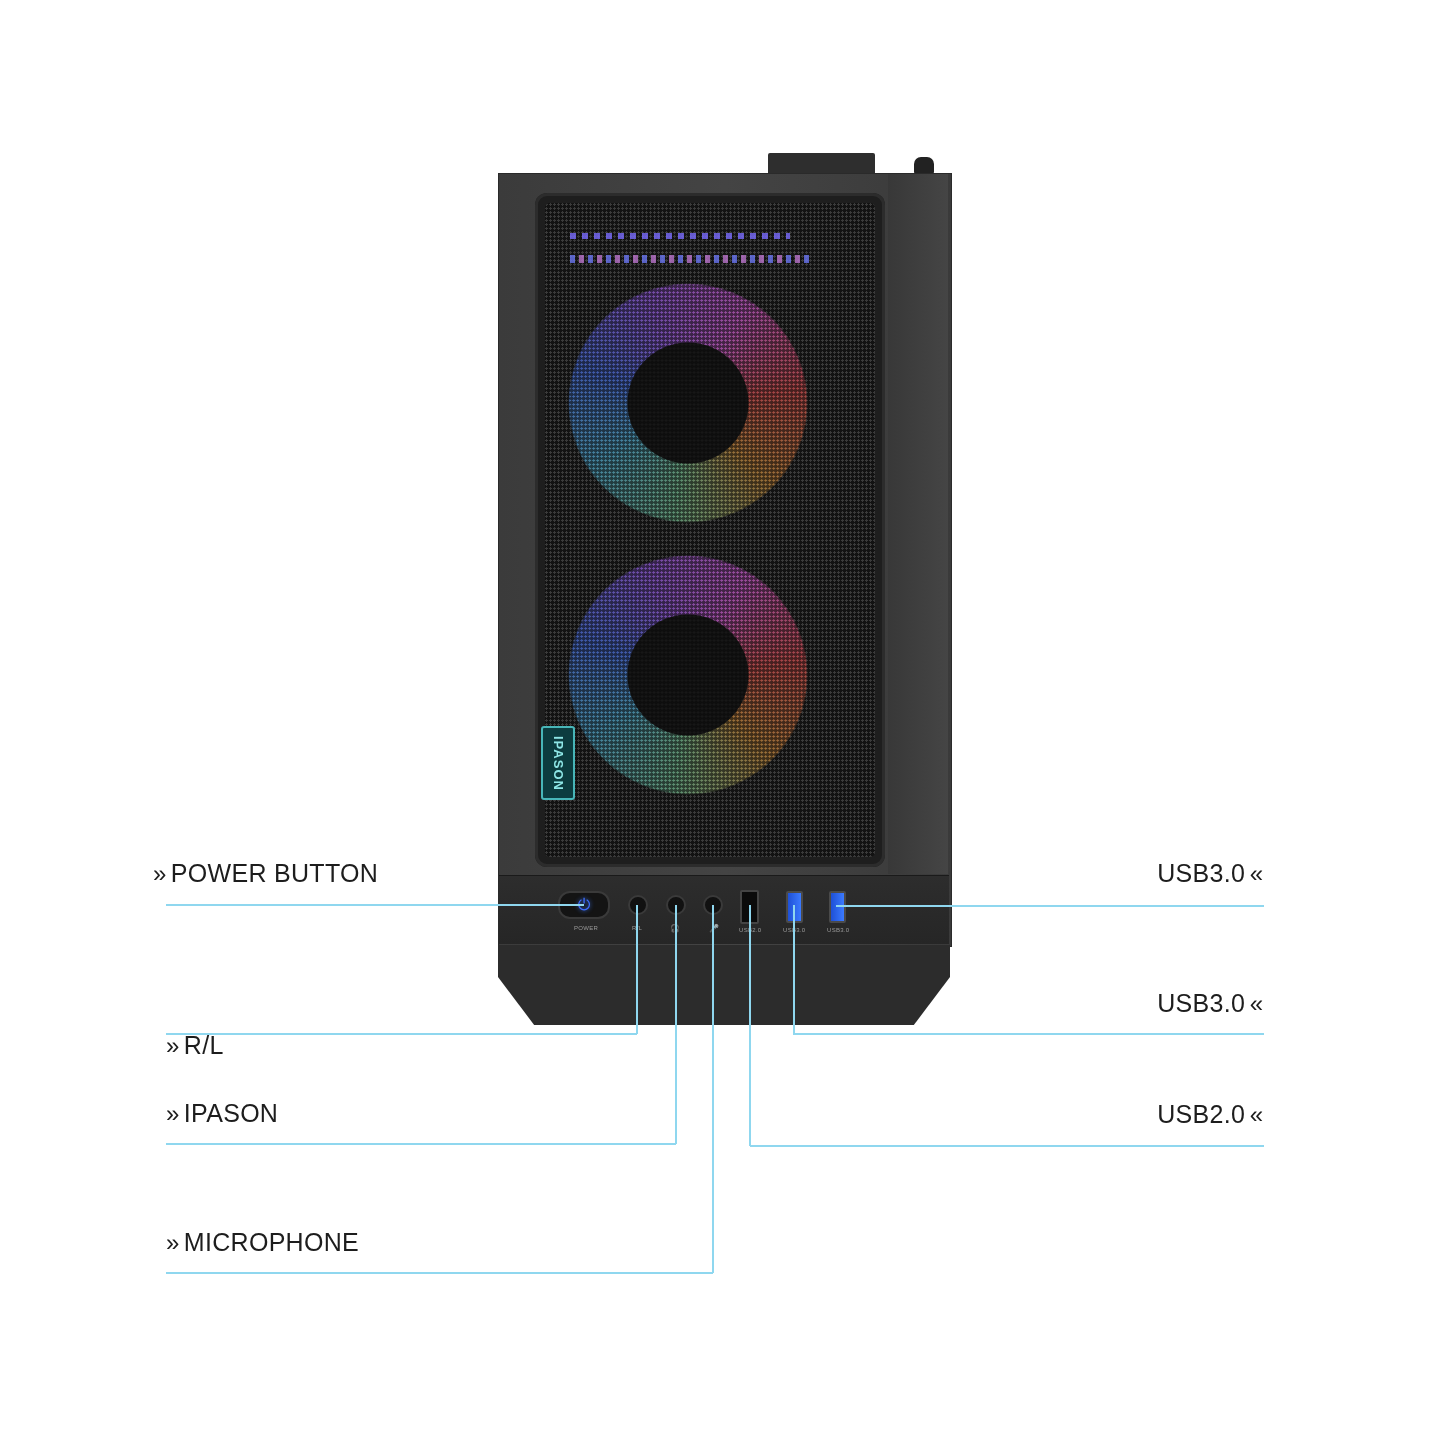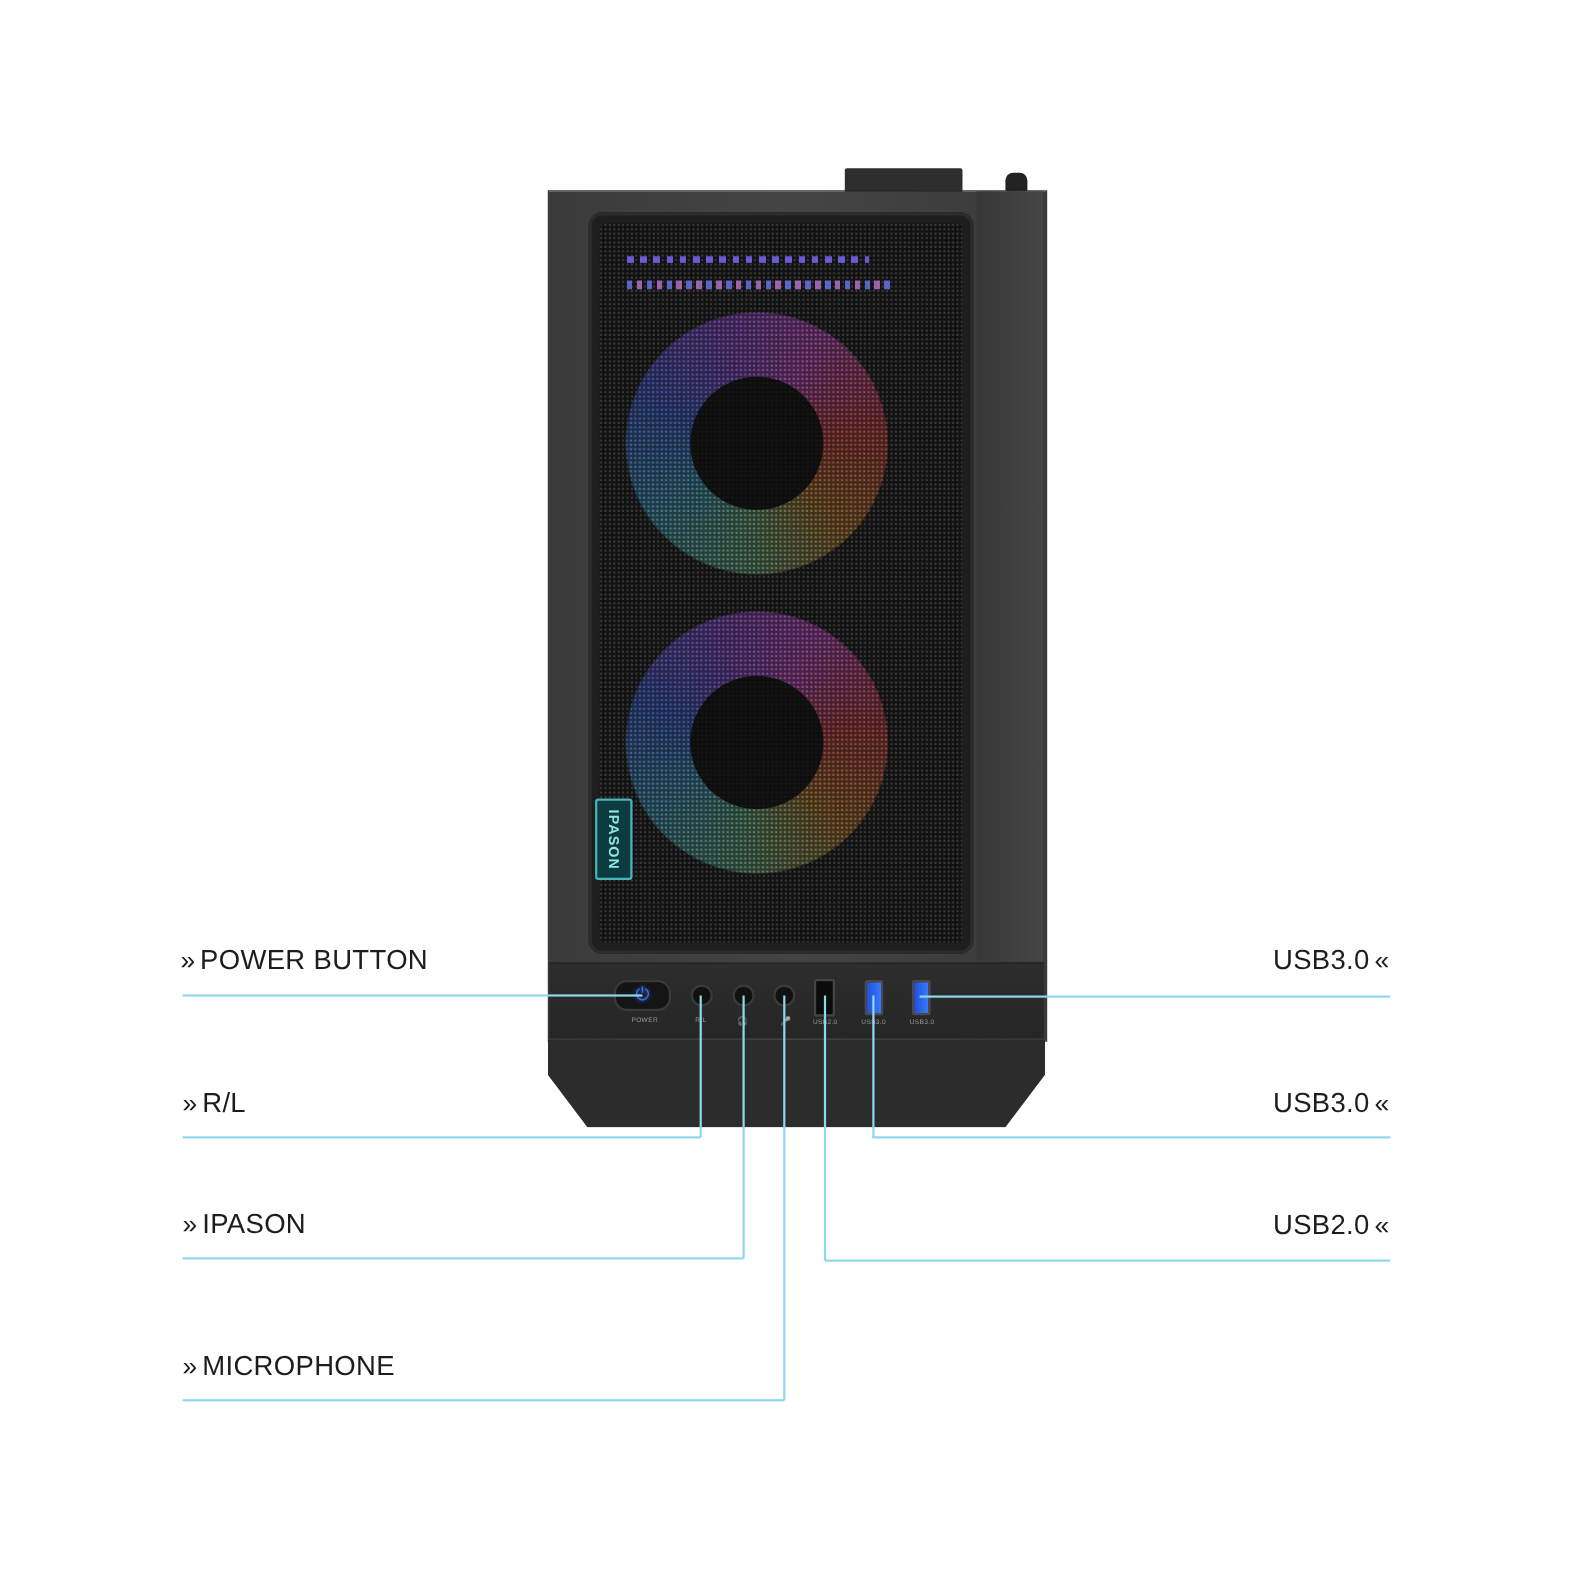--- a/index.html
+++ b/index.html
@@ -93,27 +93,27 @@
 
 <div class="abs usb2"></div>
 <div class="abs port-label" style="left:739px;top:927px;">USB2.0</div>
 
 <div class="abs usb3" style="left:786px;top:891px;"></div>
 <div class="abs port-label" style="left:783px;top:927px;">USB3.0</div>
 
 <div class="abs usb3" style="left:829px;top:891px;"></div>
 <div class="abs port-label" style="left:827px;top:927px;">USB3.0</div>
 
-<div class="abs" style="left:164px;top:859px;">
+<div class="abs" style="left:153px;top:859px;">
   <span class="chev">»</span>
   <span class="label">POWER BUTTON</span>
 </div>
 <div class="abs line-h" style="left:166px;top:904px;width:418px;"></div>
 
-<div class="abs" style="left:166px;top:989px;text-align:center;">
+<div class="abs" style="left:166px;top:1031px;text-align:center;">
   <span class="chev">»</span>
   <span class="label">R/L</span>
 </div>
 <div class="abs line-h" style="left:166px;top:1033px;width:471px;"></div>
 <div class="abs line-v" style="left:636px;top:905px;height:129px;"></div>
 
 <div class="abs" style="left:166px;top:1099px;">
   <span class="chev">»</span>
   <span class="label">IPASON</span>
 </div>

